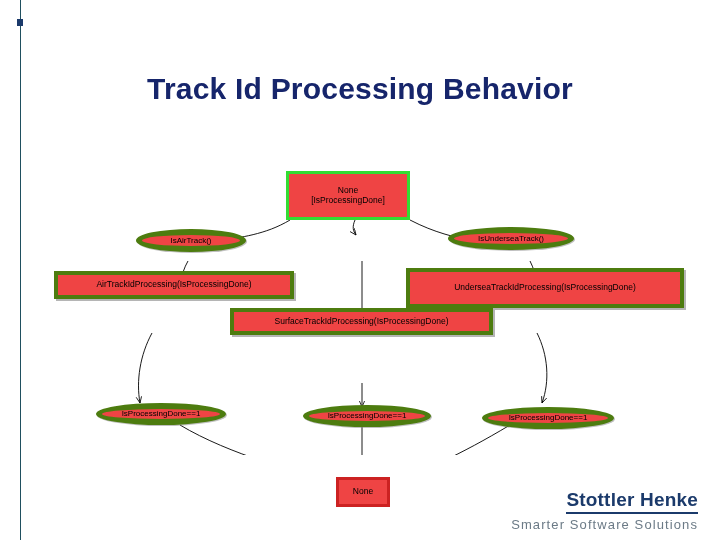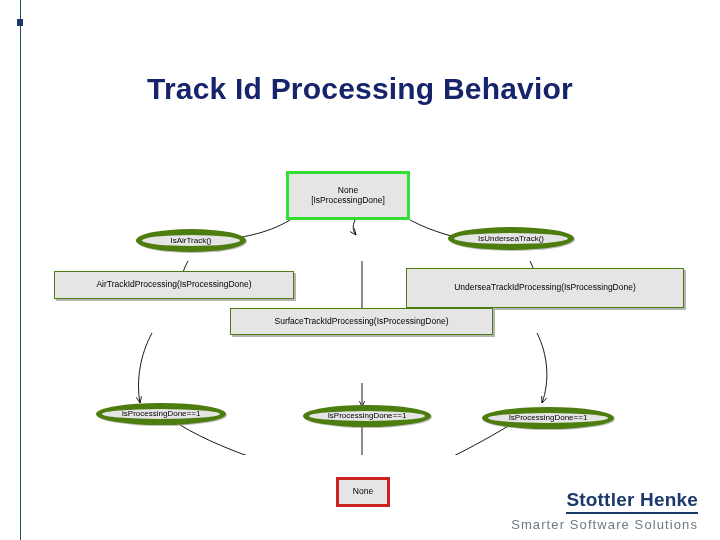--- a/index.html
+++ b/index.html
@@ -58,33 +58,33 @@
   #edges {
     position: absolute;
     left: 0; top: 0;
     width: 660px;
     height: 300px;
   }
 
   .node {
     position: absolute;
     box-sizing: border-box;
-    background: #e5e5e5;
+    background: #ef4444;
     color: #000000;
     display: flex;
     align-items: center;
     justify-content: center;
     text-align: center;
     white-space: nowrap;
     line-height: 1.15;
   }
 
   
   .node.rect {
-    border: 1px solid #4d7c0f;
+    border: 4px solid #4d7c0f;
     box-shadow: 2px 2px 0 0 rgba(120,120,120,0.55);
     font-size: 8.5px;
   }
   .node.rect.start {
     border: 3px solid #33dd33;
     box-shadow: none;
   }
   .node.rect.end {
     border: 3px solid #cc2222;
     box-shadow: none;

